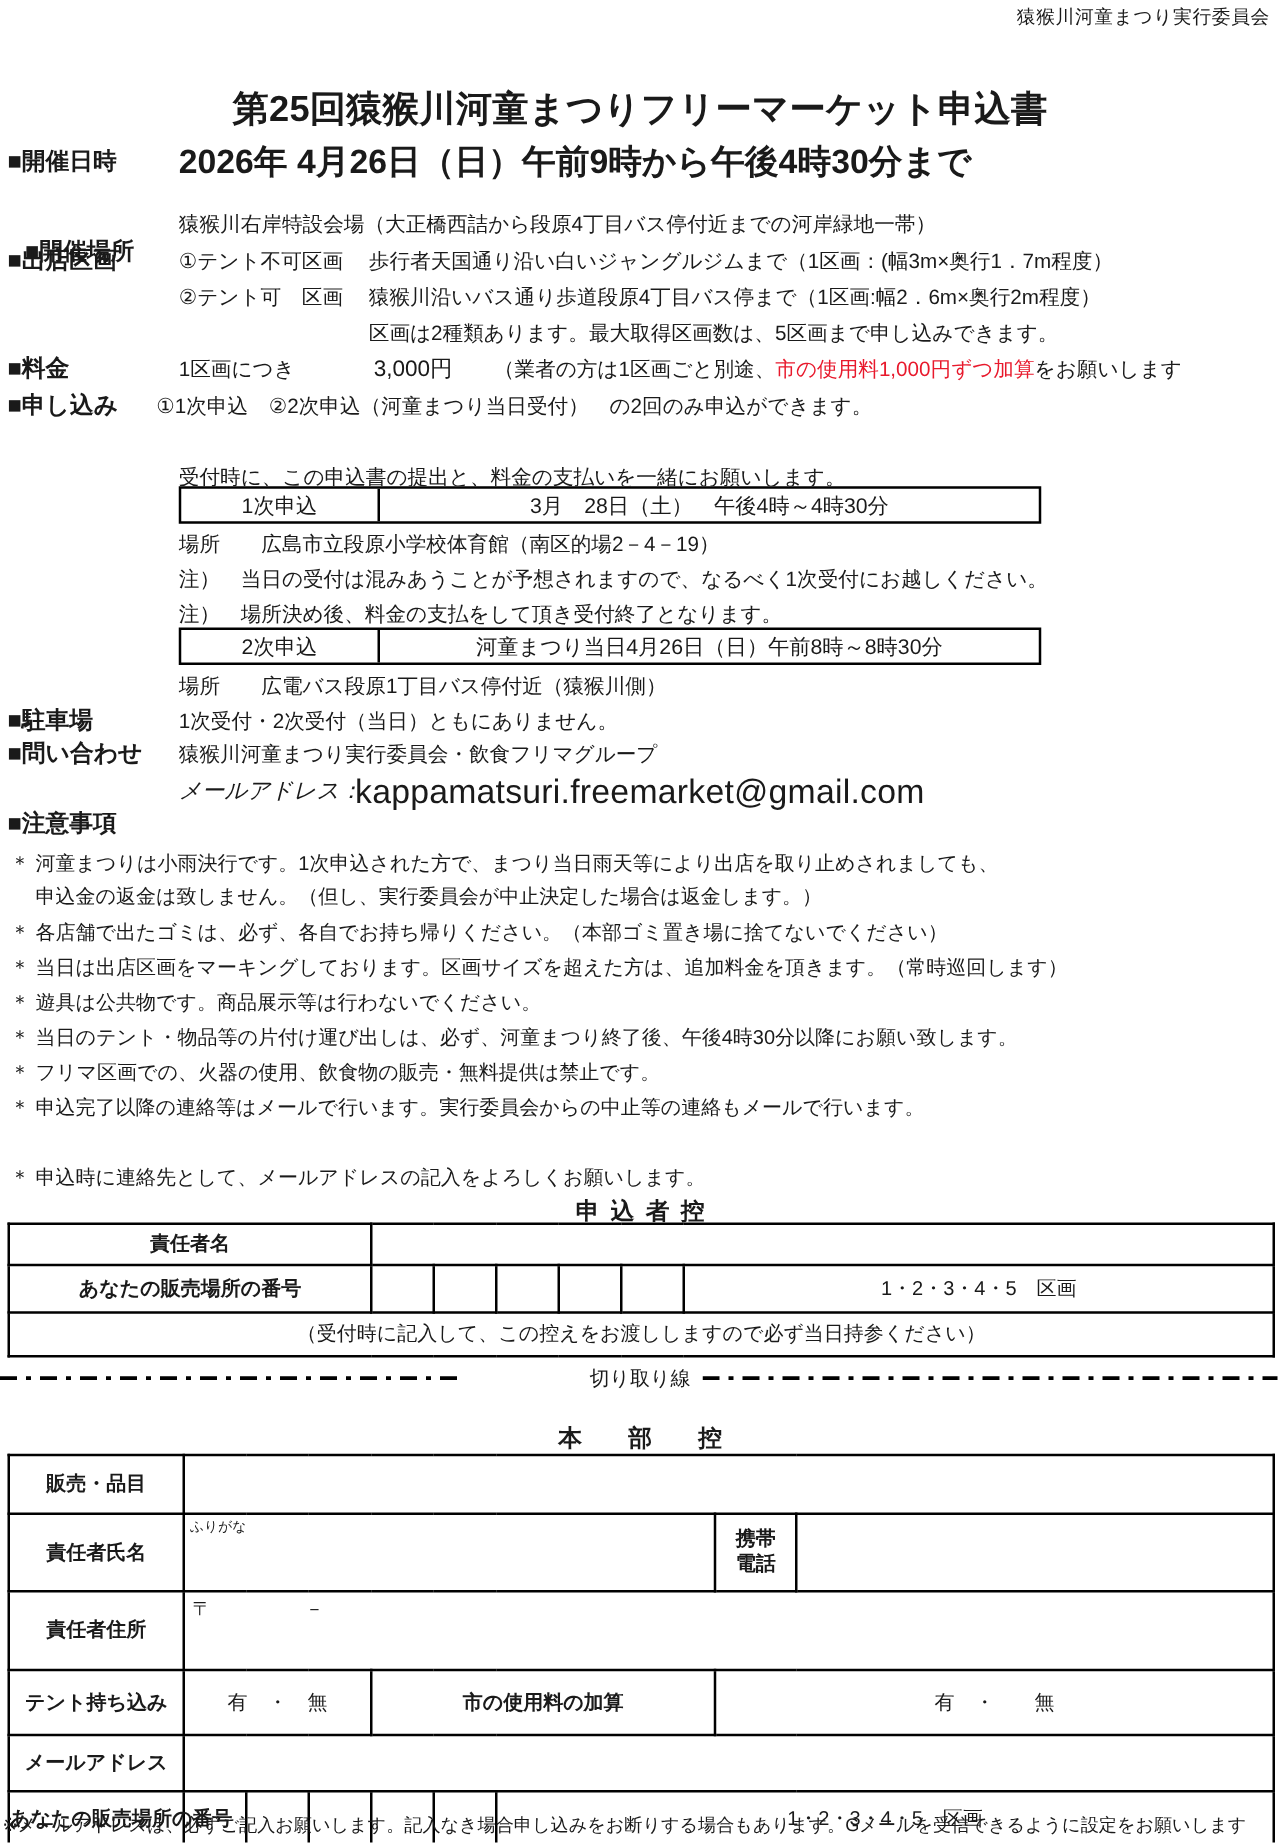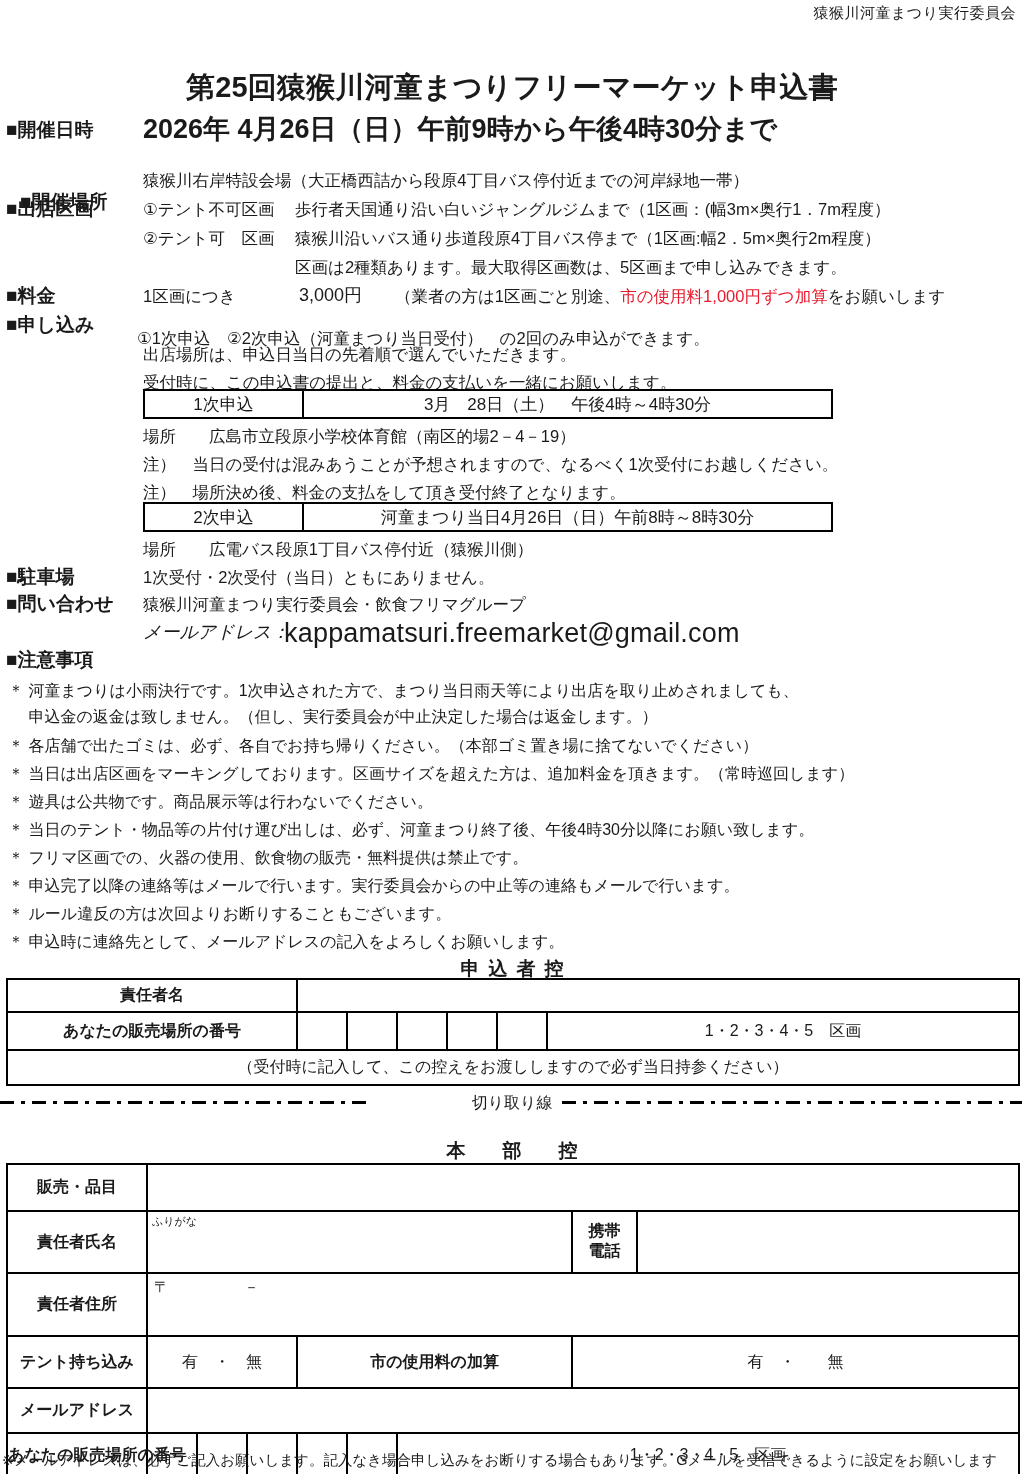--- a/index.html
+++ b/index.html
@@ -189,31 +189,30 @@
   <div class="t label" style="left:6px; top:120px;">■開催日時</div>
   <div class="t big" style="left:143px; top:116px;">2026年 4月26日（日）午前9時から午後4時30分まで</div>
 
   <div class="t label" style="left:20px; top:170px;margin-top:22px;">■開催場所</div>
   <div class="t body" style="left:143px; top:172px;">猿猴川右岸特設会場（大正橋西詰から段原4丁目バス停付近までの河岸緑地一帯）</div>
 
   <div class="t label" style="left:6px; top:199px;">■出店区画</div>
   <div class="t body" style="left:143px; top:201px;">①テント不可区画</div>
   <div class="t body" style="left:295px; top:201px;">歩行者天国通り沿い白いジャングルジムまで（1区画：(幅3m×奥行1．7m程度）</div>
   <div class="t body" style="left:143px; top:230px;">②テント可　区画</div>
-  <div class="t body" style="left:295px; top:230px;">猿猴川沿いバス通り歩道段原4丁目バス停まで（1区画:幅2．5m×奥行2m程度）</div>
+  <div class="t body" style="left:295px; top:230px;">猿猴川沿いバス通り歩道段原4丁目バス停まで（1区画:幅2．6m×奥行2m程度）</div>
   <div class="t body" style="left:295px; top:259px;">区画は2種類あります。最大取得区画数は、5区画まで申し込みできます。</div>
 
   <div class="t label" style="left:6px; top:286px;">■料金</div>
   <div class="t body" style="left:143px; top:288px;">1区画につき</div>
   <div class="t body" style="left:299px; top:286px; font-size:18px;">3,000円</div>
   <div class="t body" style="left:395px; top:288px;"><span>（業者の方は1区画ごと別途、</span><span class="red">市の使用料1,000円ずつ加算</span><span>をお願いします</span></div>
 
   <div class="t label" style="left:6px; top:315px;">■申し込み</div>
-  <div class="t body" style="left:137px; top:317px;margin-top:13px;">①1次申込　②2次申込（河童まつり当日受付）　の2回のみ申込ができます。</div>
-  <div class="t body" style="left:143px; top:346px;">出店場所は、申込日当日の先着順で選んでいただきます。</div>
+  <div class="t body" style="left:125px; top:317px;">①1次申込　②2次申込（河童まつり当日受付）　の2回のみ申込ができます。</div>
   <div class="t body" style="left:143px; top:374px;">受付時に、この申込書の提出と、料金の支払いを一緒にお願いします。</div>
 
   <div class="appbox" style="left:143px; top:389px; width:690px; height:30px;">
     <div class="c1">1次申込</div>
     <div class="c2">3月　28日（土）　午後4時～4時30分</div>
   </div>
   <div class="t body" style="left:143px; top:428px;">場所　　広島市立段原小学校体育館（南区的場2－4－19）</div>
   <div class="t body" style="left:143px; top:456px;">注）　当日の受付は混みあうことが予想されますので、なるべく1次受付にお越しください。</div>
   <div class="t body" style="left:143px; top:484px;">注）　場所決め後、料金の支払をして頂き受付終了となります。</div>
 
@@ -233,21 +232,20 @@
 
   <div class="t label" style="left:6px; top:650px;">■注意事項</div>
   <div class="ast" style="left:8px; top:681px;">＊ 河童まつりは小雨決行です。1次申込された方で、まつり当日雨天等により出店を取り止めされましても、</div>
   <div class="ast" style="left:8px; top:707px;">　 申込金の返金は致しません。（但し、実行委員会が中止決定した場合は返金します。）</div>
   <div class="ast" style="left:8px; top:736px;">＊ 各店舗で出たゴミは、必ず、各自でお持ち帰りください。（本部ゴミ置き場に捨てないでください）</div>
   <div class="ast" style="left:8px; top:764px;">＊ 当日は出店区画をマーキングしております。区画サイズを超えた方は、追加料金を頂きます。（常時巡回します）</div>
   <div class="ast" style="left:8px; top:792px;">＊ 遊具は公共物です。商品展示等は行わないでください。</div>
   <div class="ast" style="left:8px; top:820px;">＊ 当日のテント・物品等の片付け運び出しは、必ず、河童まつり終了後、午後4時30分以降にお願い致します。</div>
   <div class="ast" style="left:8px; top:848px;">＊ フリマ区画での、火器の使用、飲食物の販売・無料提供は禁止です。</div>
   <div class="ast" style="left:8px; top:876px;">＊ 申込完了以降の連絡等はメールで行います。実行委員会からの中止等の連絡もメールで行います。</div>
-  <div class="ast" style="left:8px; top:904px;">＊ ルール違反の方は次回よりお断りすることもございます。</div>
   <div class="ast" style="left:8px; top:932px;">＊ 申込時に連絡先として、メールアドレスの記入をよろしくお願いします。</div>
 
   <div class="sub-head" style="top:956px;">申込者控</div>
 
   <table class="form" style="left:6px; top:978px; width:1012px;">
     <colgroup>
       <col style="width:290px">
         <col style="width:50px">
         <col style="width:50px">
       <col style="width:50px">

